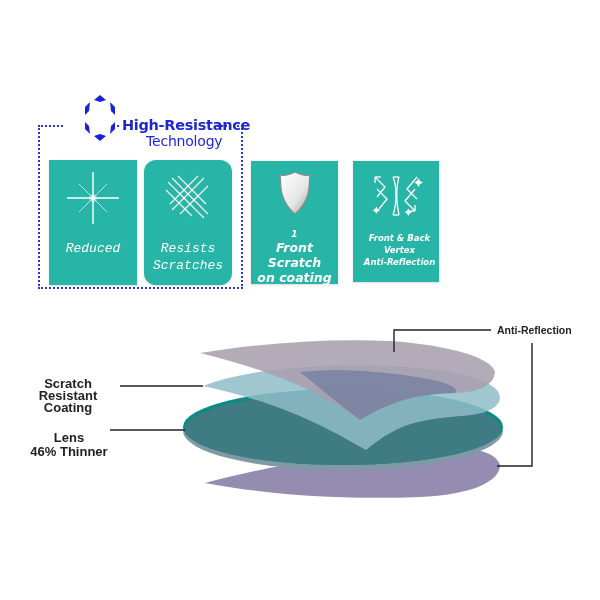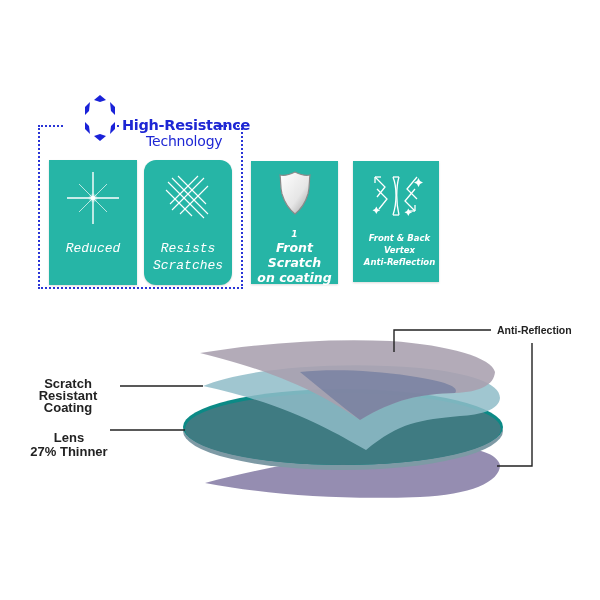--- a/index.html
+++ b/index.html
@@ -164,14 +164,14 @@
   </svg>
 </div>
 
 <div class="callout" style="left:497px;top:324px;font-size:10.5px;">Anti-Reflection</div>
 <div class="callout" style="left:18px;top:378px;width:100px;">
   <div>Scratch Resistant</div>
   <div>Coating</div>
 </div>
 <div class="callout" style="left:28px;top:432px;width:82px;">
   <div>Lens</div>
-  <div style="margin-top:2px;">27% Thinner</div>
+  <div style="margin-top:2px;">46% Thinner</div>
 </div>
 
 </body></html>

